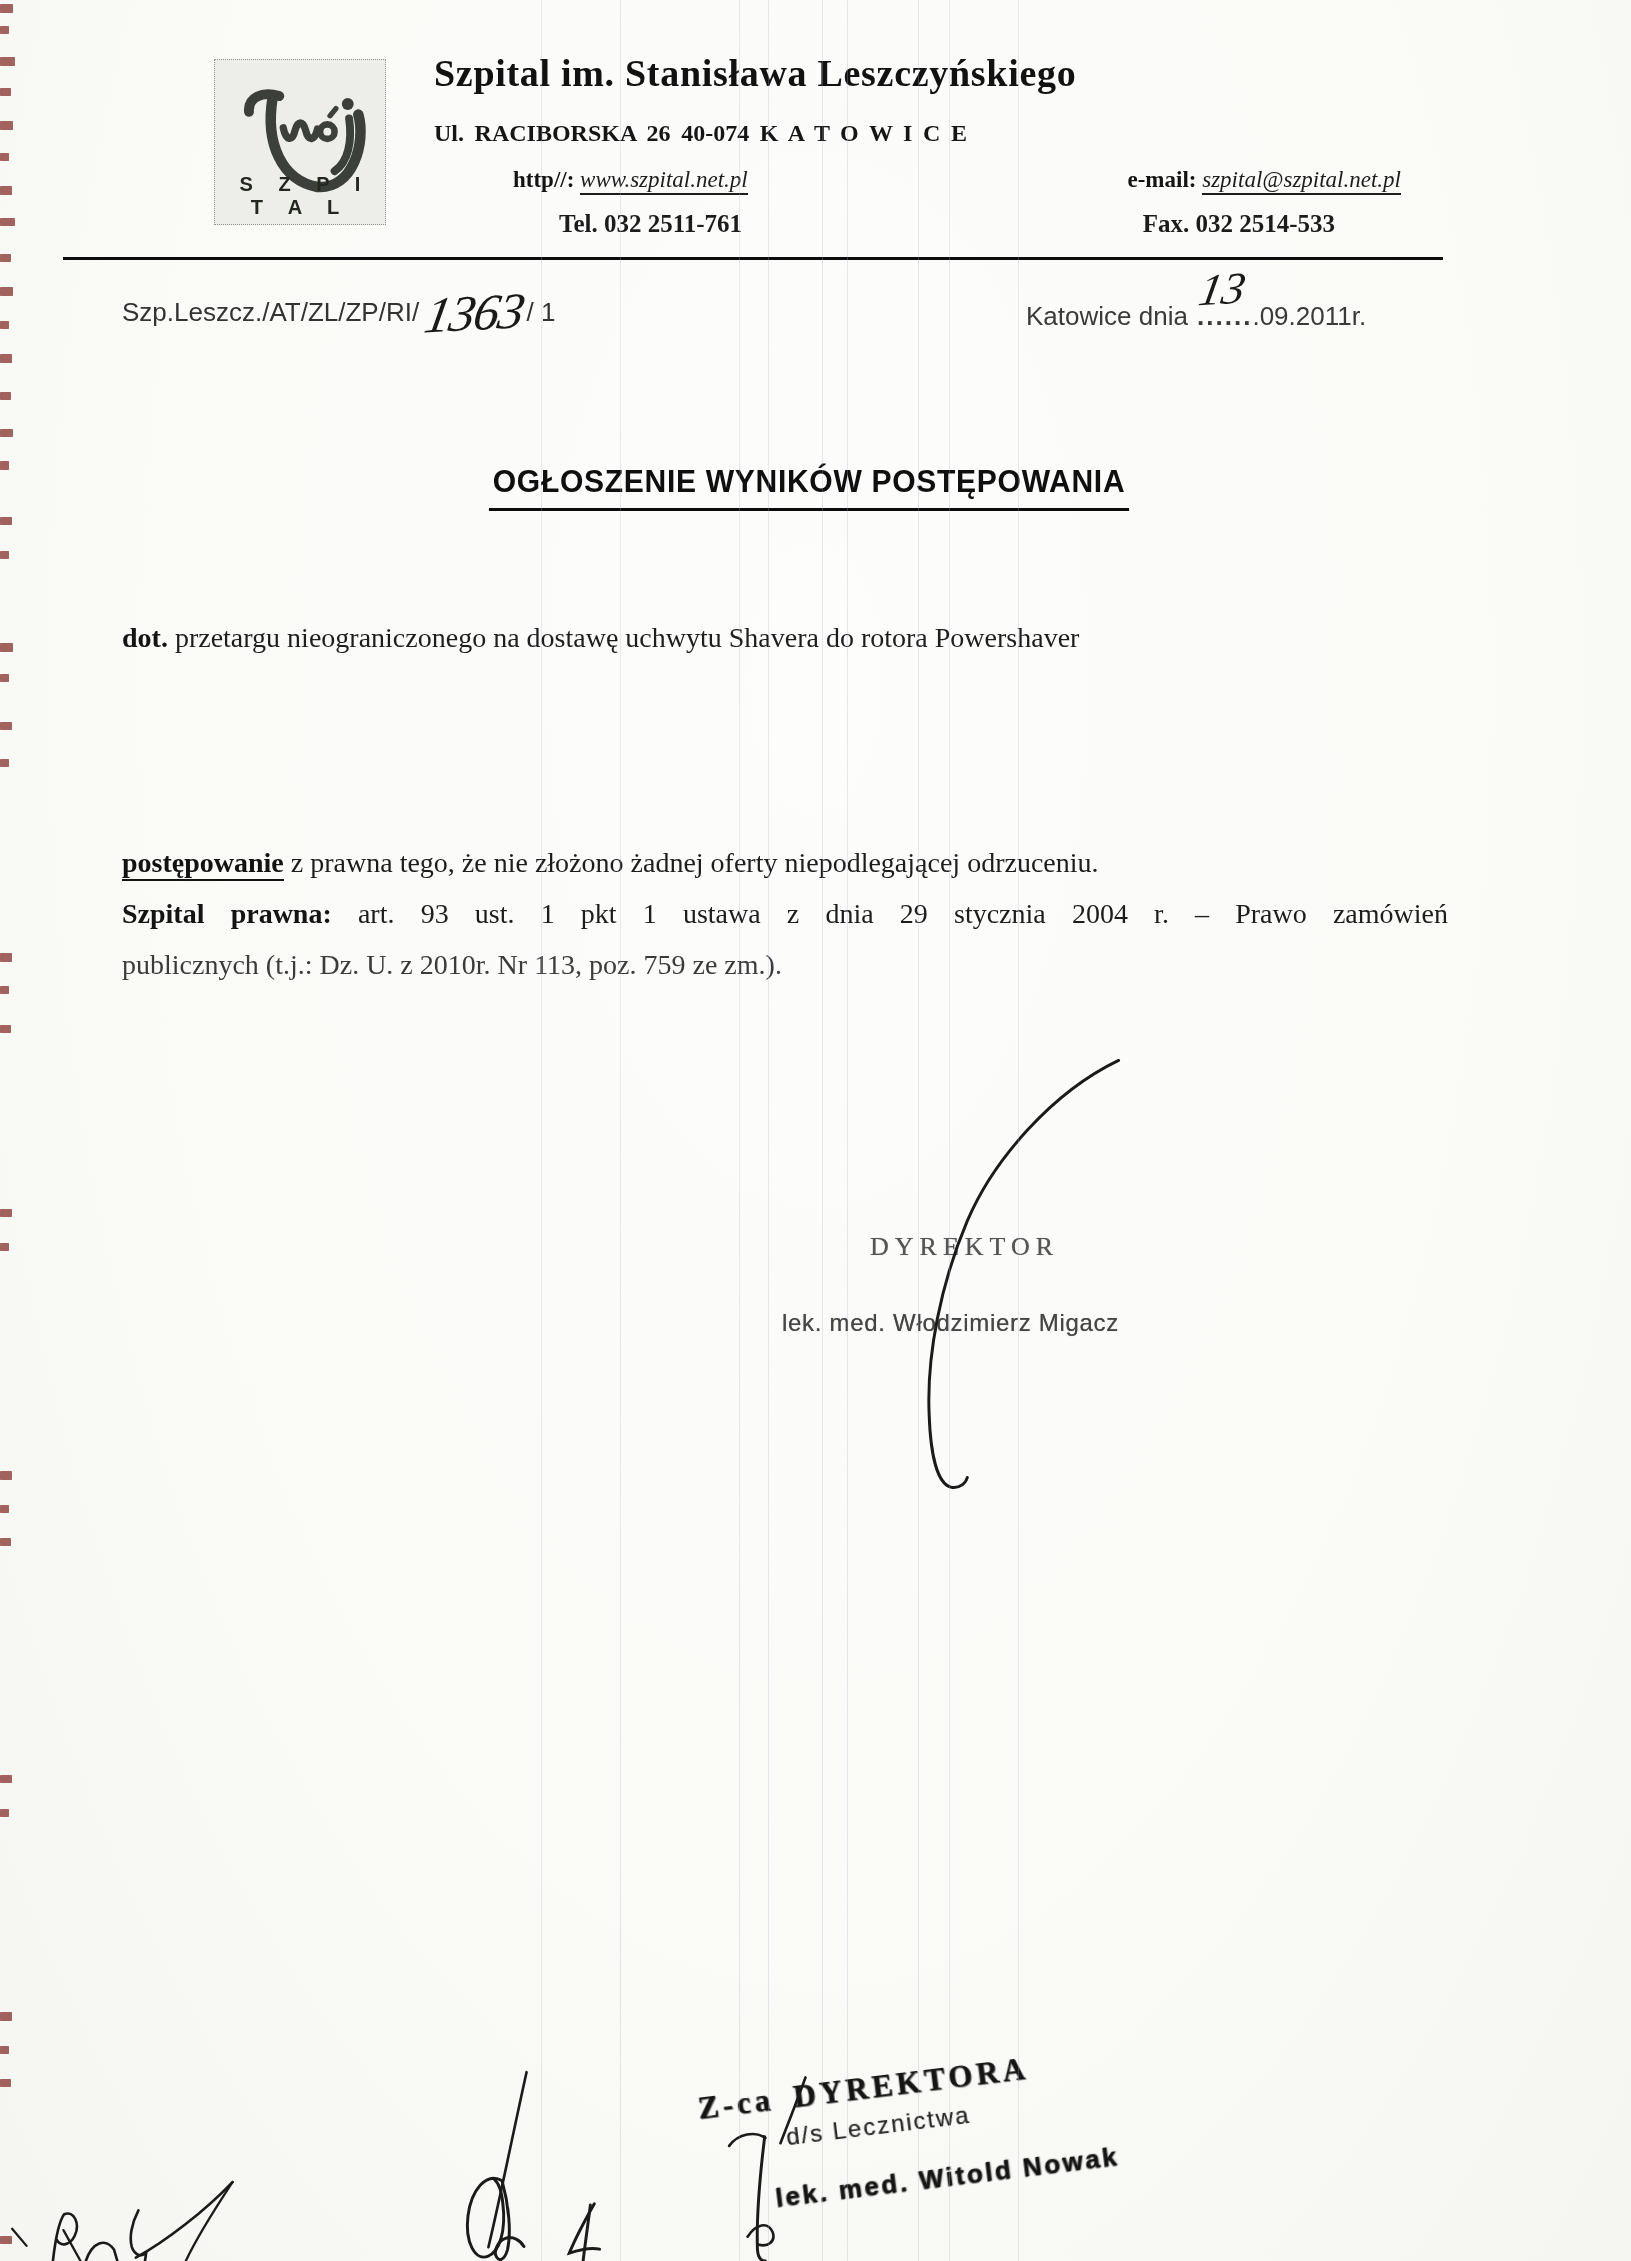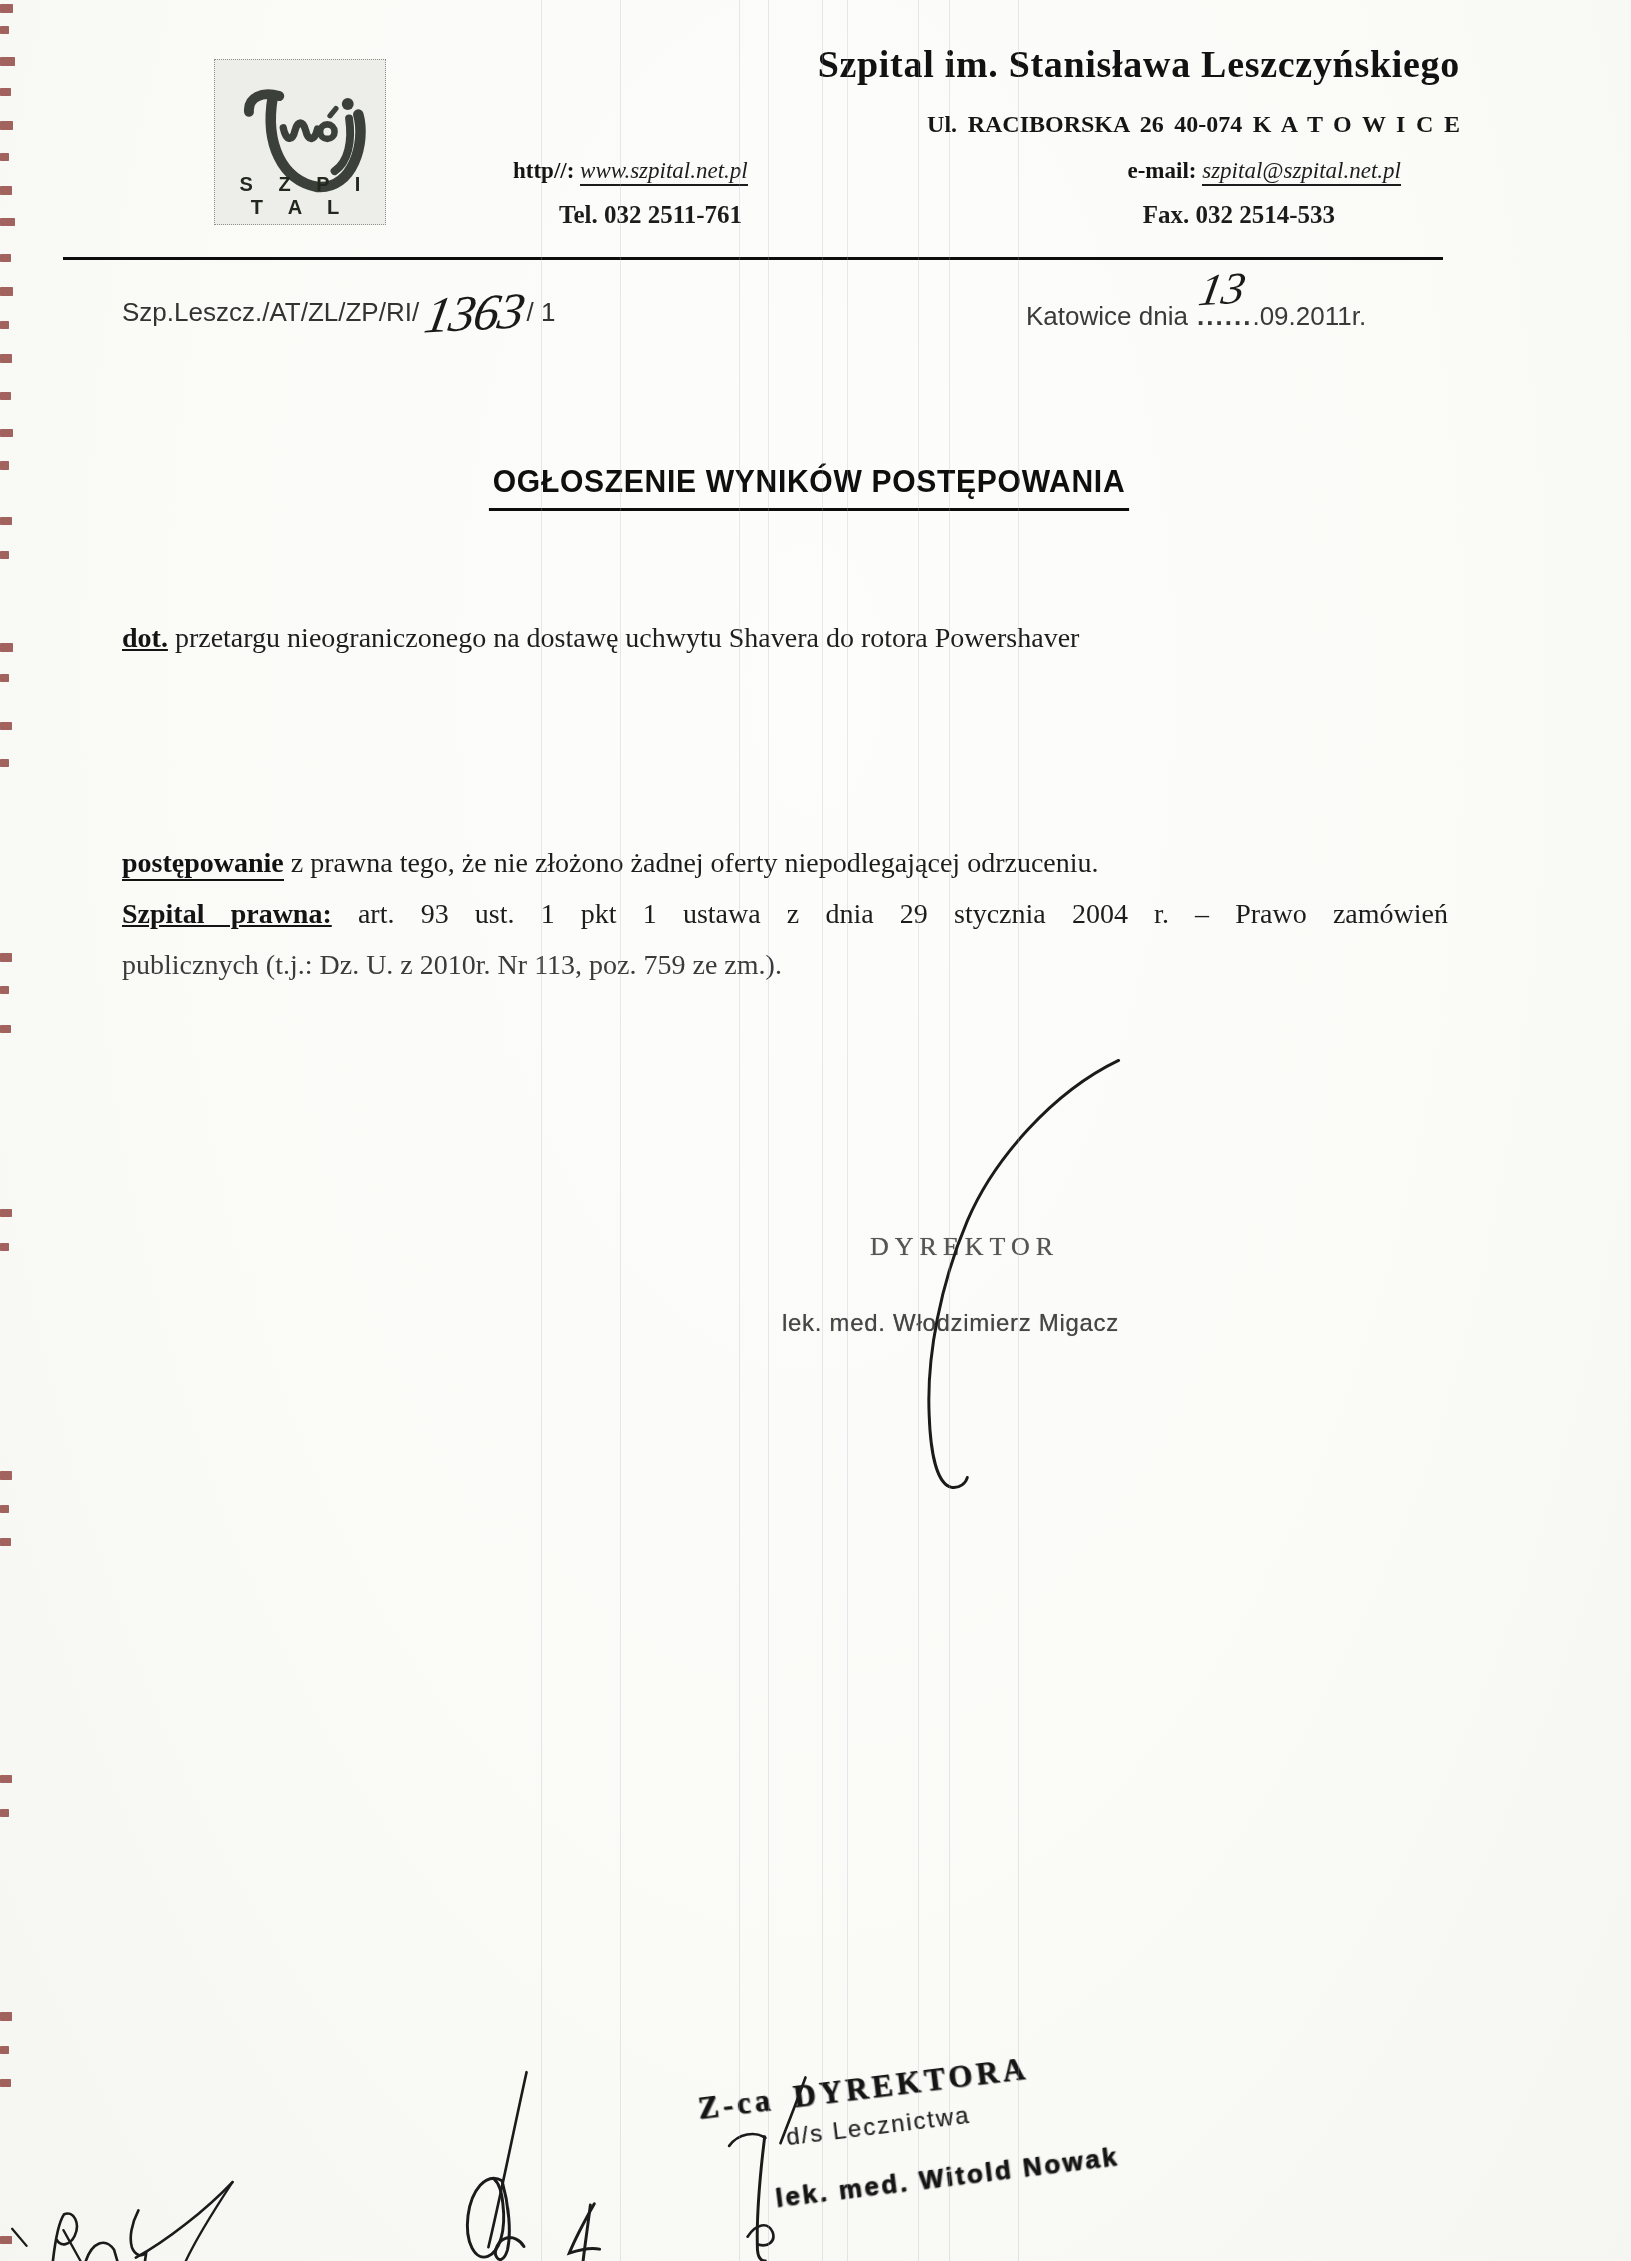--- a/index.html
+++ b/index.html
@@ -19,21 +19,21 @@
     position:absolute;left:214px;top:59px;width:172px;height:166px;
     background:#edede9;border:1.3px dotted #90908a;box-sizing:border-box;
   }
   .logo-art{position:absolute;left:5.3px;top:2.6px;}
   .logo-word{
     position:absolute;bottom:5.3px;width:100%;text-align:center;
     font-family:"Liberation Sans",sans-serif;font-weight:bold;font-size:20px;
     letter-spacing:10px;color:#23281f;text-indent:10px;
   }
   
-  .header{position:absolute;left:434px;top:42px;width:1026px;text-align:right;}
+  .header{position:absolute;left:434px;top:51px;width:1026px;text-align:left;}
   .hospital-name{font-size:38px;font-weight:bold;letter-spacing:0.7px;color:#121212;}
   .hospital-address{margin-top:25px;font-size:24px;font-weight:bold;word-spacing:4.6px;color:#161616;}
   .contact-row{display:flex;justify-content:space-between;margin-top:20px;padding:0 59px 0 79px;font-size:23px;}
   .contact-row2{display:flex;justify-content:space-between;margin-top:17px;padding:0 125px 0 125px;font-size:25px;font-weight:bold;}
   .lbl{font-weight:bold;color:#141414;}
   .lnk{font-style:italic;border-bottom:2px solid #1d1d1d;padding-bottom:1.3px;color:#1d1d1d;}
   .divider{position:absolute;left:63px;top:257px;width:1380px;height:3.3px;background:#0d0d0d;}
   
   .refline{position:absolute;left:122px;top:297px;font-family:"Liberation Sans",sans-serif;font-size:26px;color:#333;white-space:nowrap;}
   .hand{
@@ -47,21 +47,21 @@
   .hand-day{position:absolute;left:2.6px;top:-38px;font-size:45px;}
   
   .title-wrap{position:absolute;left:0;top:464px;width:1618px;text-align:center;}
   .title{
     display:inline-block;font-family:"Liberation Sans",sans-serif;font-weight:bold;
     font-size:31px;letter-spacing:0.7px;color:#0f0f0f;
     border-bottom:3.3px solid #0c0c0c;padding:0 4px 8px 4px;transform:scaleX(.97);
   }
   
   .subject{position:absolute;left:122px;top:613px;width:1184px;font-size:28px;line-height:50px;color:#1e1e1e;}
-  .b{font-weight:bold;color:#141414;text-decoration:underline;}
+  .b{font-weight:bold;color:#141414;}
   
   .body-block{position:absolute;left:122px;top:837px;width:1326px;font-size:28px;line-height:51px;color:#1d1d1d;}
   .jline{text-align:justify;text-align-last:justify;}
   .u{font-weight:bold;border-bottom:2.6px solid #131313;padding-bottom:1.3px;color:#121212;}
   .faded{color:#3b3b3b;}
   
   .sig-role{
     position:absolute;left:870px;top:1232px;font-family:Liberation Serif, serif;
     font-size:26px;letter-spacing:6px;color:#555;text-shadow:0 0 0.7px #777;
   }

